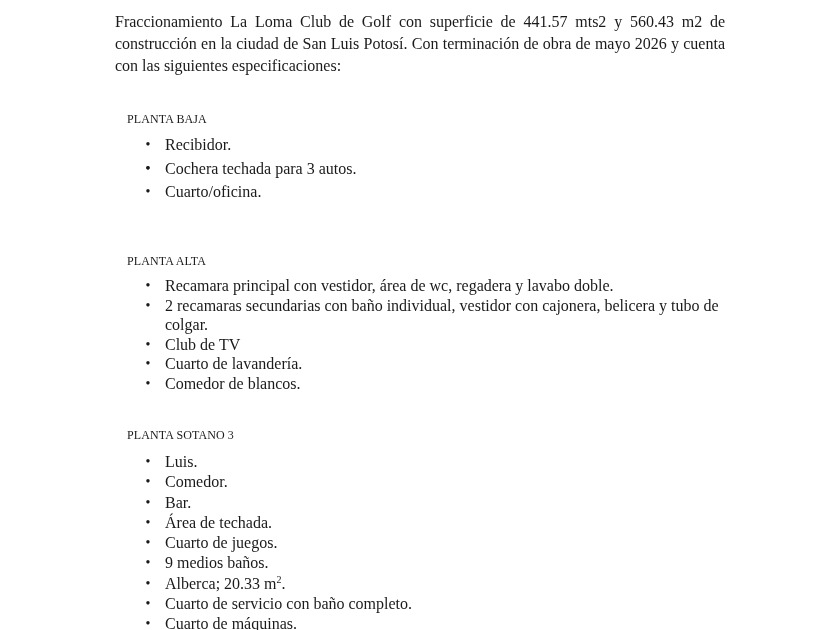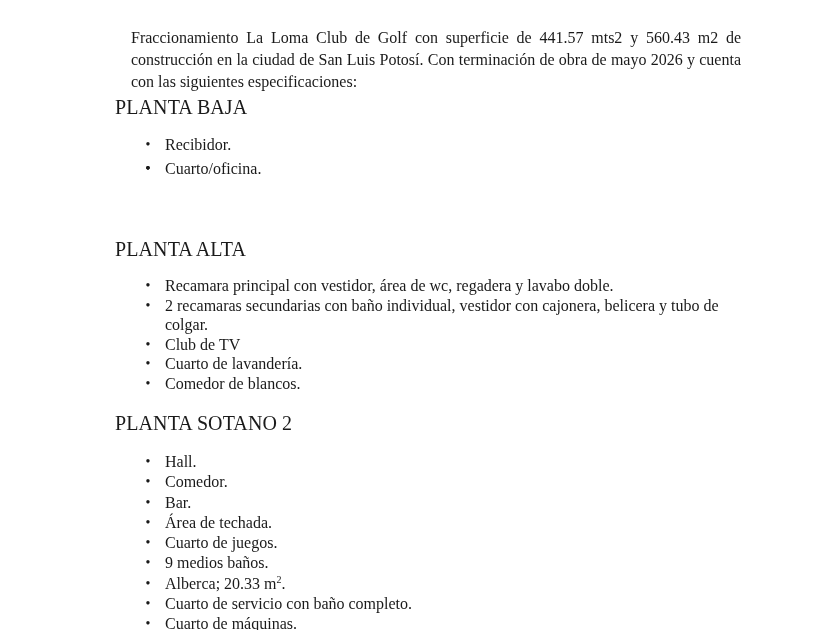--- a/index.html
+++ b/index.html
@@ -36,28 +36,28 @@
       white-space: nowrap;
       letter-spacing: 0.5px;
     }
     .intro {
       position: absolute;
       left: 115px;
       top: 11px;
       width: 610px;
       line-height: 22px;
       text-align: justify;
-      margin: 16px;
+      margin: 0;
     }
     .section-heading {
       position: absolute;
       left: 115px;
-      margin: 0;
+      margin: 12px;
       font-weight: normal;
-      font-size: 20px;
+      font-size: 12px;
       line-height: 20px;
       letter-spacing: 0.1px;
     }
     ul.spec-list {
       position: absolute;
       left: 0;
       margin: 0;
       padding: 0;
       list-style: none;
       width: 725px;
@@ -86,36 +86,36 @@
 <div class="page">
 
   <div class="cutoff-line">▂▂ ▂▂▂ ▂ ▂▂▂▂▂ ▂▂▂▂ ▂▂▂▂▂▂▂ ▂▂▂▂▂▂▂▂▂▂ ▂ ▂▂ ▂▂▂▂▂ ▂▂▂▂▂▂▂▂ ▂▂▂▂ ▂▂▂▂▂▂▂▂ ▂▂</div>
 
   <p class="intro">Fraccionamiento La Loma Club de Golf con superficie de 441.57 mts2 y 560.43 m2 de construcción en la ciudad de San Luis Potosí. Con terminación de obra de mayo 2026 y cuenta con las siguientes especificaciones:</p>
 
   <h2 class="section-heading" style="top:97px;">PLANTA BAJA</h2>
   <ul class="spec-list list-baja" style="top:133px;">
     <li><span class="bullet">•</span><span>Recibidor.</span></li>
     <li><span class="bullet">•</span></li>
-    <li><span class="bullet">•</span></li>
+    <li><span class="bullet">•</span><span>Cochera techada para 3 autos.</span></li>
     <li><span class="bullet">•</span><span>Cuarto/oficina.</span></li>
   </ul>
 
   <h2 class="section-heading" style="top:239px;">PLANTA ALTA</h2>
   <ul class="spec-list list-alta" style="top:276px;">
     <li><span class="bullet">•</span><span>Recamara principal con vestidor, área de wc, regadera y lavabo doble.</span></li>
     <li><span class="bullet">•</span><span>2 recamaras secundarias con baño individual, vestidor con cajonera, belicera y tubo de colgar.</span></li>
     <li><span class="bullet">•</span><span>Club de TV</span></li>
     <li><span class="bullet">•</span><span>Cuarto de lavandería.</span></li>
     <li><span class="bullet">•</span><span>Comedor de blancos.</span></li>
   </ul>
 
-  <h2 class="section-heading" style="top:413px;">PLANTA SOTANO 2</h2>
+  <h2 class="section-heading" style="top:413px;">PLANTA SOTANO 3</h2>
   <ul class="spec-list list-sotano" style="top:452px;">
-    <li><span class="bullet">•</span><span>Hall.</span></li>
+    <li><span class="bullet">•</span><span>Luis.</span></li>
     <li><span class="bullet">•</span><span>Comedor.</span></li>
     <li><span class="bullet">•</span><span>Bar.</span></li>
     <li><span class="bullet">•</span><span>Área de techada.</span></li>
     <li><span class="bullet">•</span><span>Cuarto de juegos.</span></li>
     <li><span class="bullet">•</span><span>9 medios baños.</span></li>
     <li><span class="bullet">•</span><span>Alberca; 20.33 m</span><sup>2</sup><span>.</span></li>
     <li><span class="bullet">•</span><span>Cuarto de servicio con baño completo.</span></li>
     <li><span class="bullet">•</span><span>Cuarto de máquinas.</span></li>
   </ul>
 

